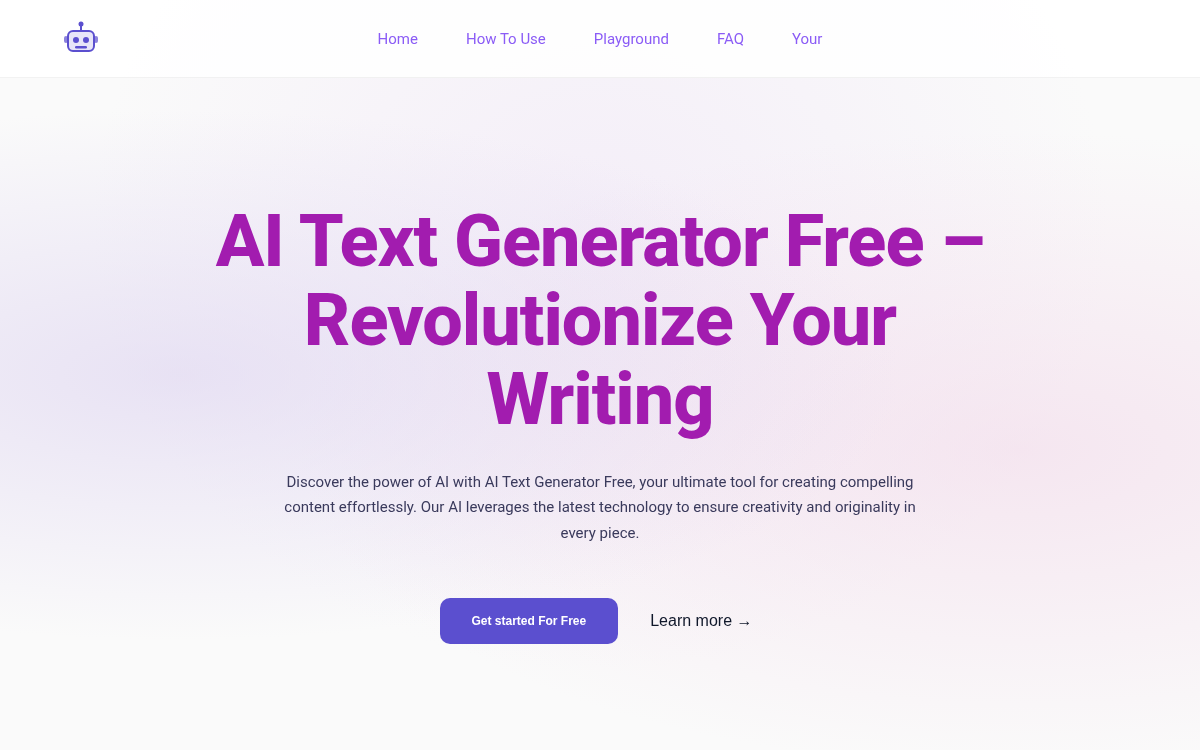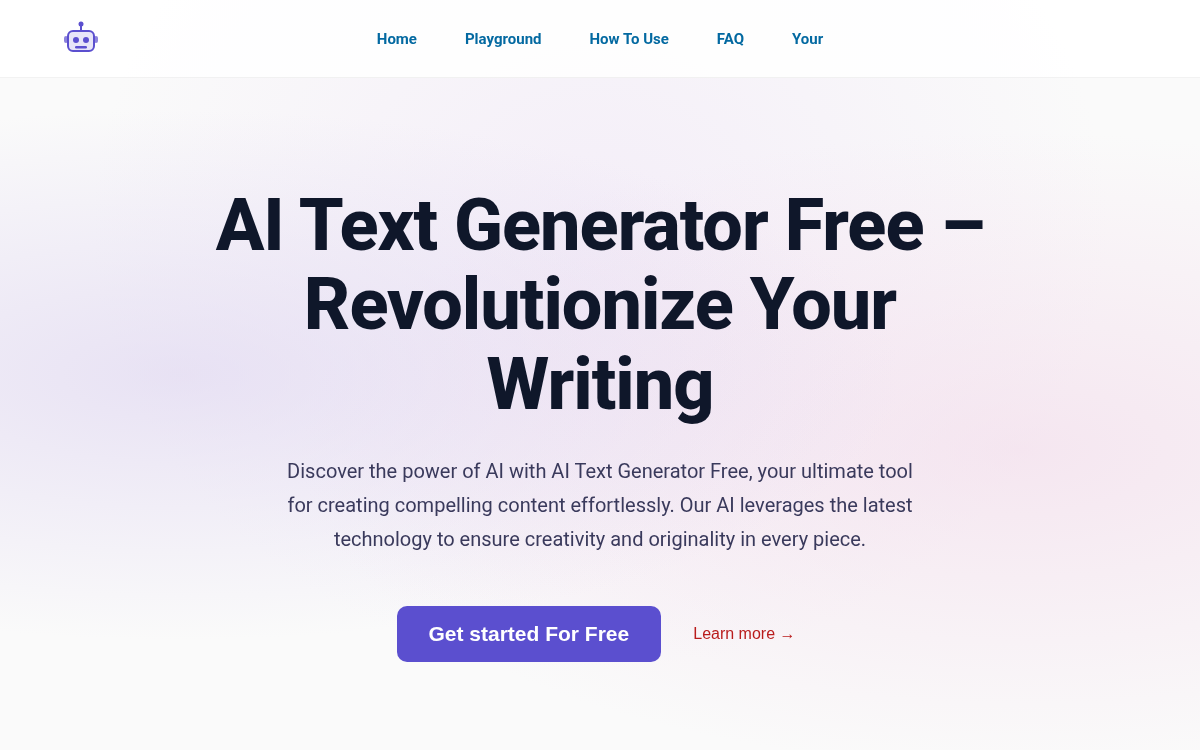--- a/index.html
+++ b/index.html
@@ -60,22 +60,22 @@
       align-items: center;
       gap: 8px;
       position: absolute;
       left: 50%;
       transform: translateX(-50%);
     }
 
     .nav-item {
       padding: 8px 20px;
       font-size: 15px;
-      font-weight: 700;
-      color: #0369a1;
+      font-weight: 400;
+      color: #8b5cf6;
       cursor: pointer;
       border-radius: 6px;
       transition: background 0.2s;
       text-decoration: none;
     }
 
     
     .hero {
       position: relative;
       z-index: 5;
@@ -85,56 +85,56 @@
       justify-content: center;
       text-align: center;
       padding: 80px 200px 60px;
       height: calc(750px - 78px);
     }
 
     .hero-title {
       font-size: 72px;
       font-weight: 800;
       line-height: 1.1;
-      color: #0f172a;
+      color: #a21caf;
       margin-bottom: 30px;
       letter-spacing: -1px;
     }
 
     .hero-subtitle {
-      font-size: 20px;
+      font-size: 15px;
       color: #3a3a5c;
       line-height: 1.7;
       max-width: 640px;
       margin-bottom: 50px;
     }
 
     .hero-actions {
       display: flex;
       align-items: center;
       gap: 24px;
     }
 
     .btn-primary {
       background: #5b4fcf;
       color: #ffffff;
       border: none;
       border-radius: 10px;
       padding: 16px 32px;
-      font-size: 21px;
+      font-size: 12px;
       font-weight: 600;
       cursor: pointer;
       transition: background 0.2s, transform 0.1s;
       white-space: nowrap;
     }
 
     .btn-learn-more {
       background: transparent;
       border: none;
-      color: #b91c1c;
+      color: #0f172a;
       font-size: 16px;
       font-weight: 500;
       cursor: pointer;
       display: flex;
       align-items: center;
       gap: 6px;
       padding: 16px 8px;
       transition: opacity 0.2s;
     }
   </style>
@@ -158,22 +158,22 @@
       <line x1="21" y1="13" x2="21" y2="8" stroke="#5b4fcf" stroke-width="2" stroke-linecap="round"></line>
       <circle cx="21" cy="6" r="2.5" fill="#5b4fcf"></circle>
 
       <rect x="4" y="18" width="4" height="7" rx="2" fill="#5b4fcf" opacity="0.7"></rect>
       <rect x="34" y="18" width="4" height="7" rx="2" fill="#5b4fcf" opacity="0.7"></rect>
     </svg>
   </div>
 
   <div class="navbar-nav">
     <a class="nav-item">Home</a>
+    <a class="nav-item">How To Use</a>
     <a class="nav-item">Playground</a>
-    <a class="nav-item">How To Use</a>
     <a class="nav-item">FAQ</a>
     <a class="nav-item">Your</a>
   </div>
 </nav>
 
 <section class="hero">
   <h1 class="hero-title">AI Text Generator Free – Revolutionize Your Writing</h1>
   <p class="hero-subtitle">Discover the power of AI with AI Text Generator Free, your ultimate tool for creating compelling content effortlessly. Our AI leverages the latest technology to ensure creativity and originality in every piece.</p>
   <div class="hero-actions">
     <button class="btn-primary">Get started For Free</button>

